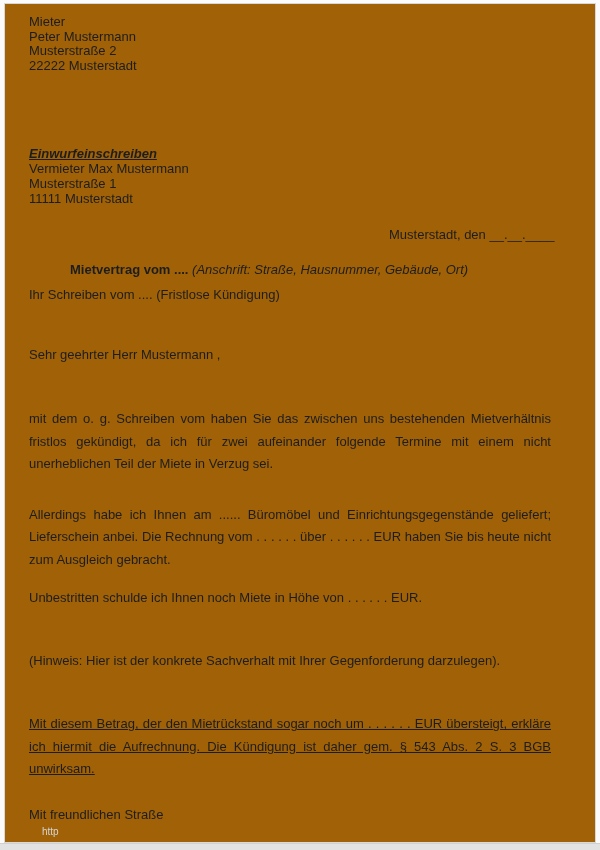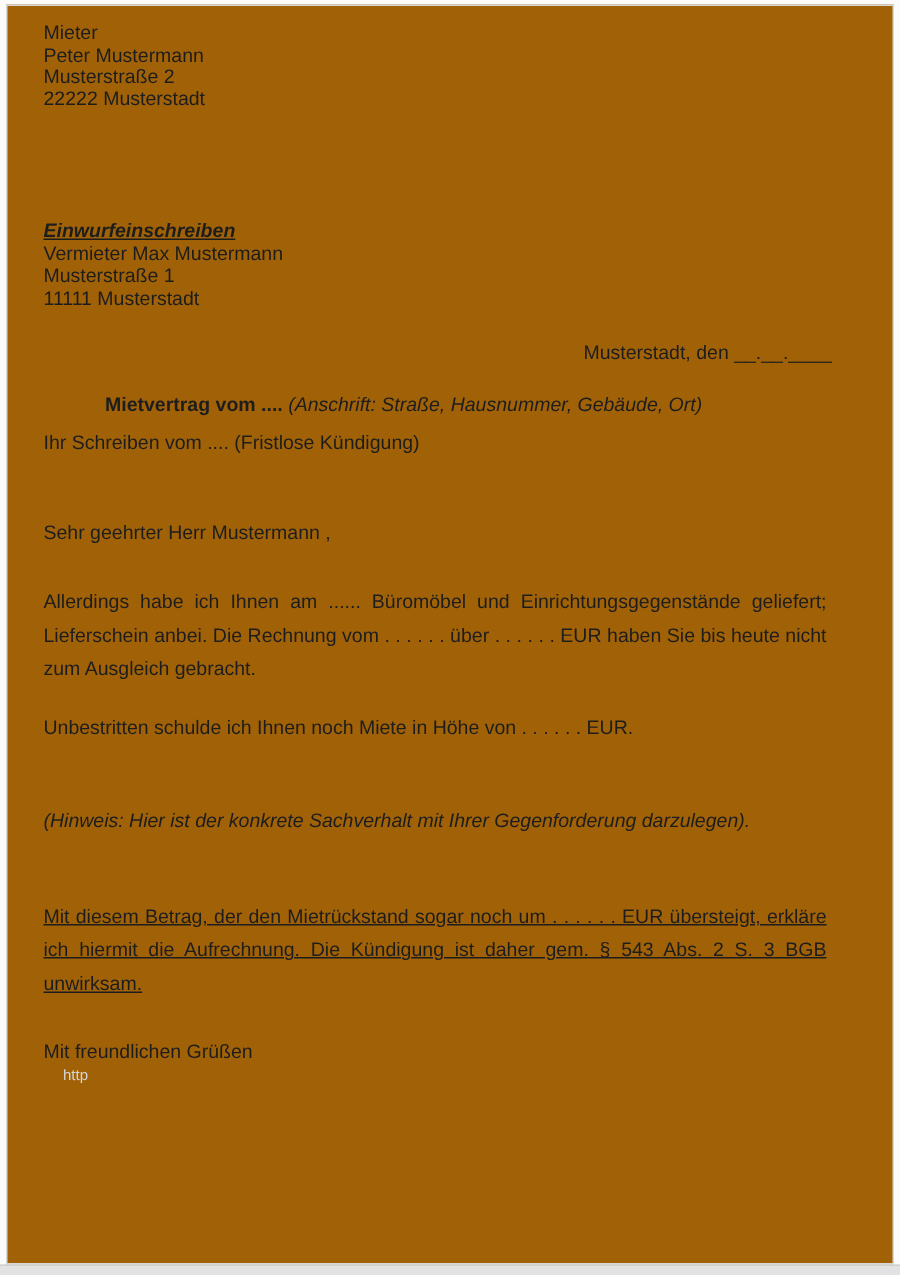--- a/index.html
+++ b/index.html
@@ -60,21 +60,21 @@
   .reference { margin-top: 10px; }
   .salutation { margin-top: 45px; }
   .para {
     line-height: 22.5px;
     text-align: justify;
     text-align-last: left;
   }
   .p1 { margin-top: 46px; }
   .p2 { margin-top: 16px; text-align: left; }
   .p3 { margin-top: 28px; }
-  .p4 { margin-top: 40px; font-style: italic; text-align: left; }
+  .p4 { margin-top: 40px; text-align: left; }
   .p5 { margin-top: 41px; text-decoration: underline; }
   .closing { margin-top: 26px; }
   .watermark {
     margin-top: 4px;
     margin-left: 13px;
     color: #d5d5d5;
     font-size: 10px;
     line-height: 11px;
   }
 </style>
@@ -101,29 +101,30 @@
     <div class="dateline">Musterstadt, den __.__.____</div>
 
     <div class="subject">
       <span class="subj-bold">Mietvertrag vom ....</span><span class="subj-italic"> (Anschrift: Straße, Hausnummer, Gebäude, Ort)</span>
     </div>
 
     <div class="reference">Ihr Schreiben vom .... (Fristlose Kündigung)</div>
 
     <div class="salutation">Sehr geehrter Herr Mustermann ,</div>
 
+    <div class="para p1">mit dem o. g. Schreiben vom  haben Sie das zwischen uns bestehenden Mietverhältnis fristlos gekündigt, da ich für zwei aufeinander folgende Termine mit einem nicht unerheblichen Teil der Miete in Verzug sei.</div>
 
     <div class="para p3">Allerdings habe ich Ihnen am ...... Büromöbel und Einrichtungsgegenstände geliefert; Lieferschein anbei. Die Rechnung vom . . . . . . über . . . . . . EUR haben Sie bis heute nicht zum Ausgleich gebracht.</div>
 
     <div class="para p2">Unbestritten schulde ich Ihnen noch Miete in Höhe von . . . . . . EUR.</div>
 
     <div class="para p4">(Hinweis: Hier ist der konkrete Sachverhalt mit Ihrer Gegenforderung darzulegen).</div>
 
     <div class="para p5">Mit diesem Betrag, der den Mietrückstand sogar noch um . . . . . . EUR übersteigt, erkläre ich hiermit die Aufrechnung. Die Kündigung ist daher gem. § 543 Abs. 2 S. 3 BGB unwirksam.</div>
 
-    <div class="closing">Mit freundlichen Grüßen</div>
+    <div class="closing">Mit freundlichen Straße</div>
 
     <div class="watermark">http</div>
 
   </div>
 </div>
 
 <div class="bottom-edge"></div>
 
 </body></html>

